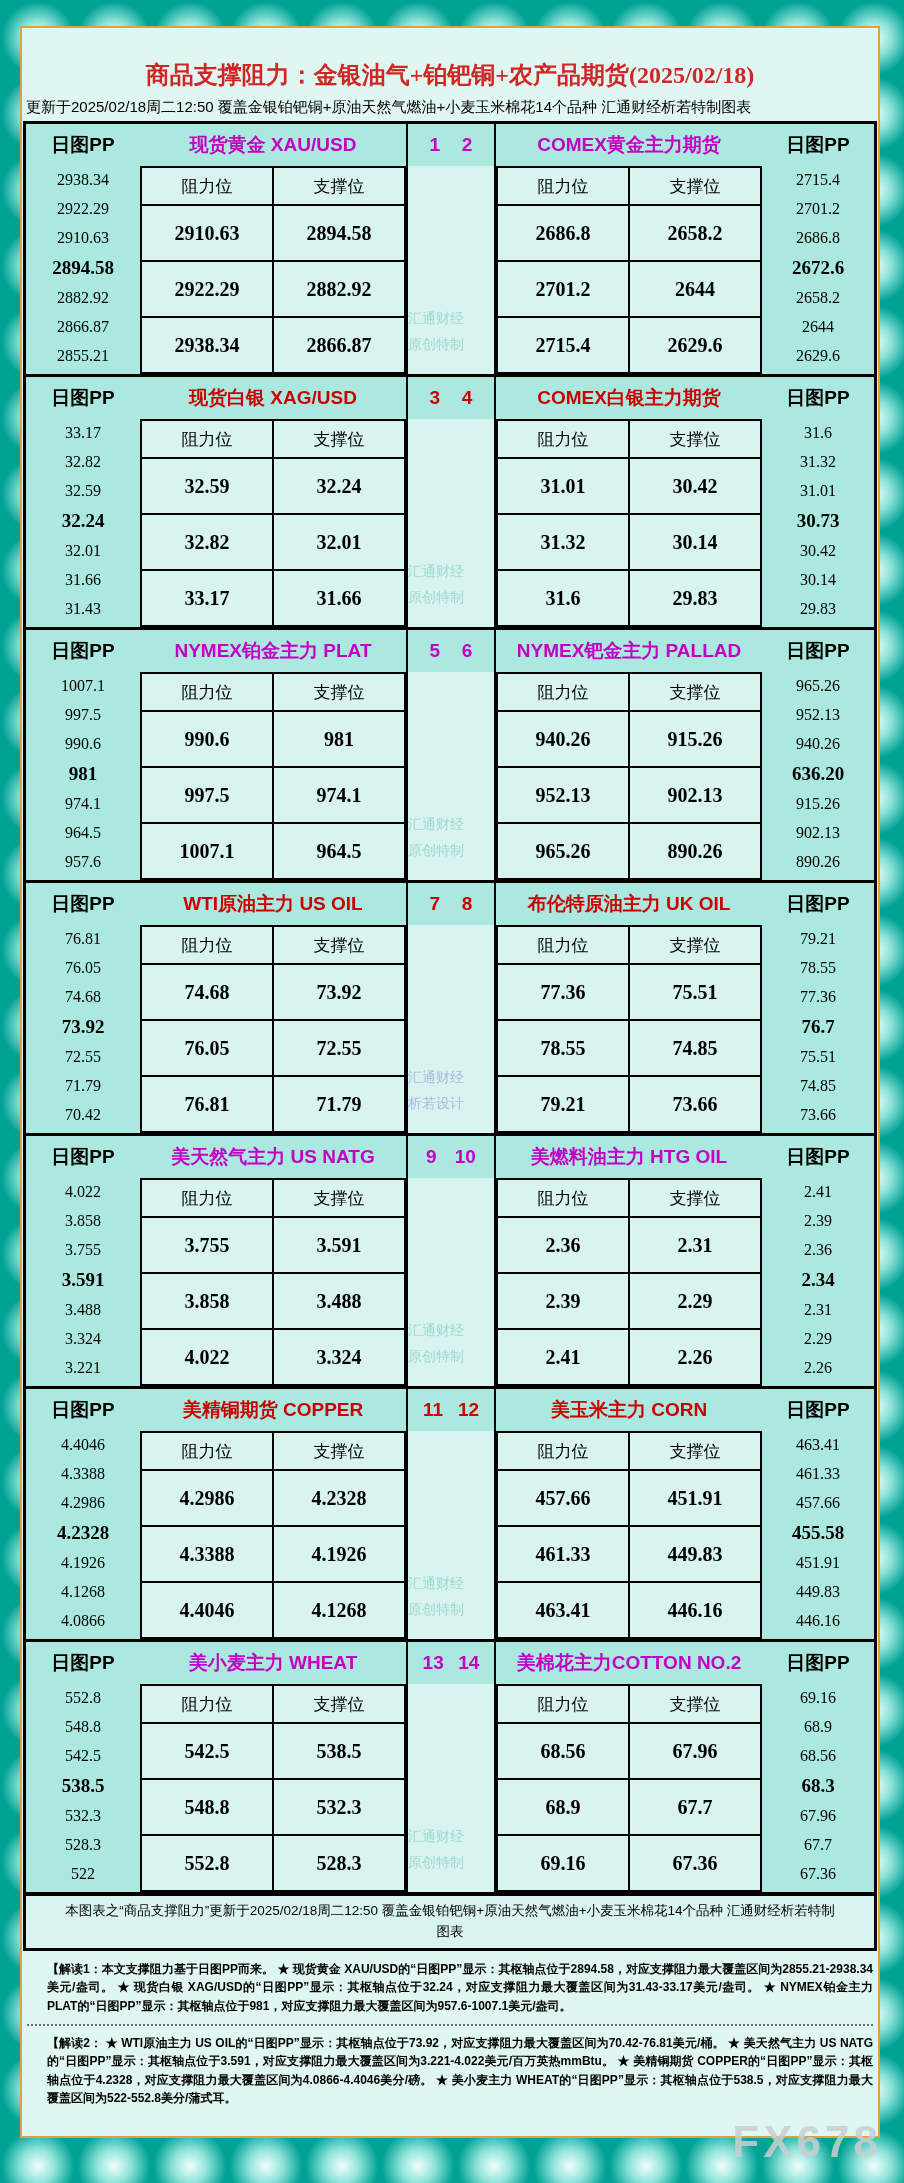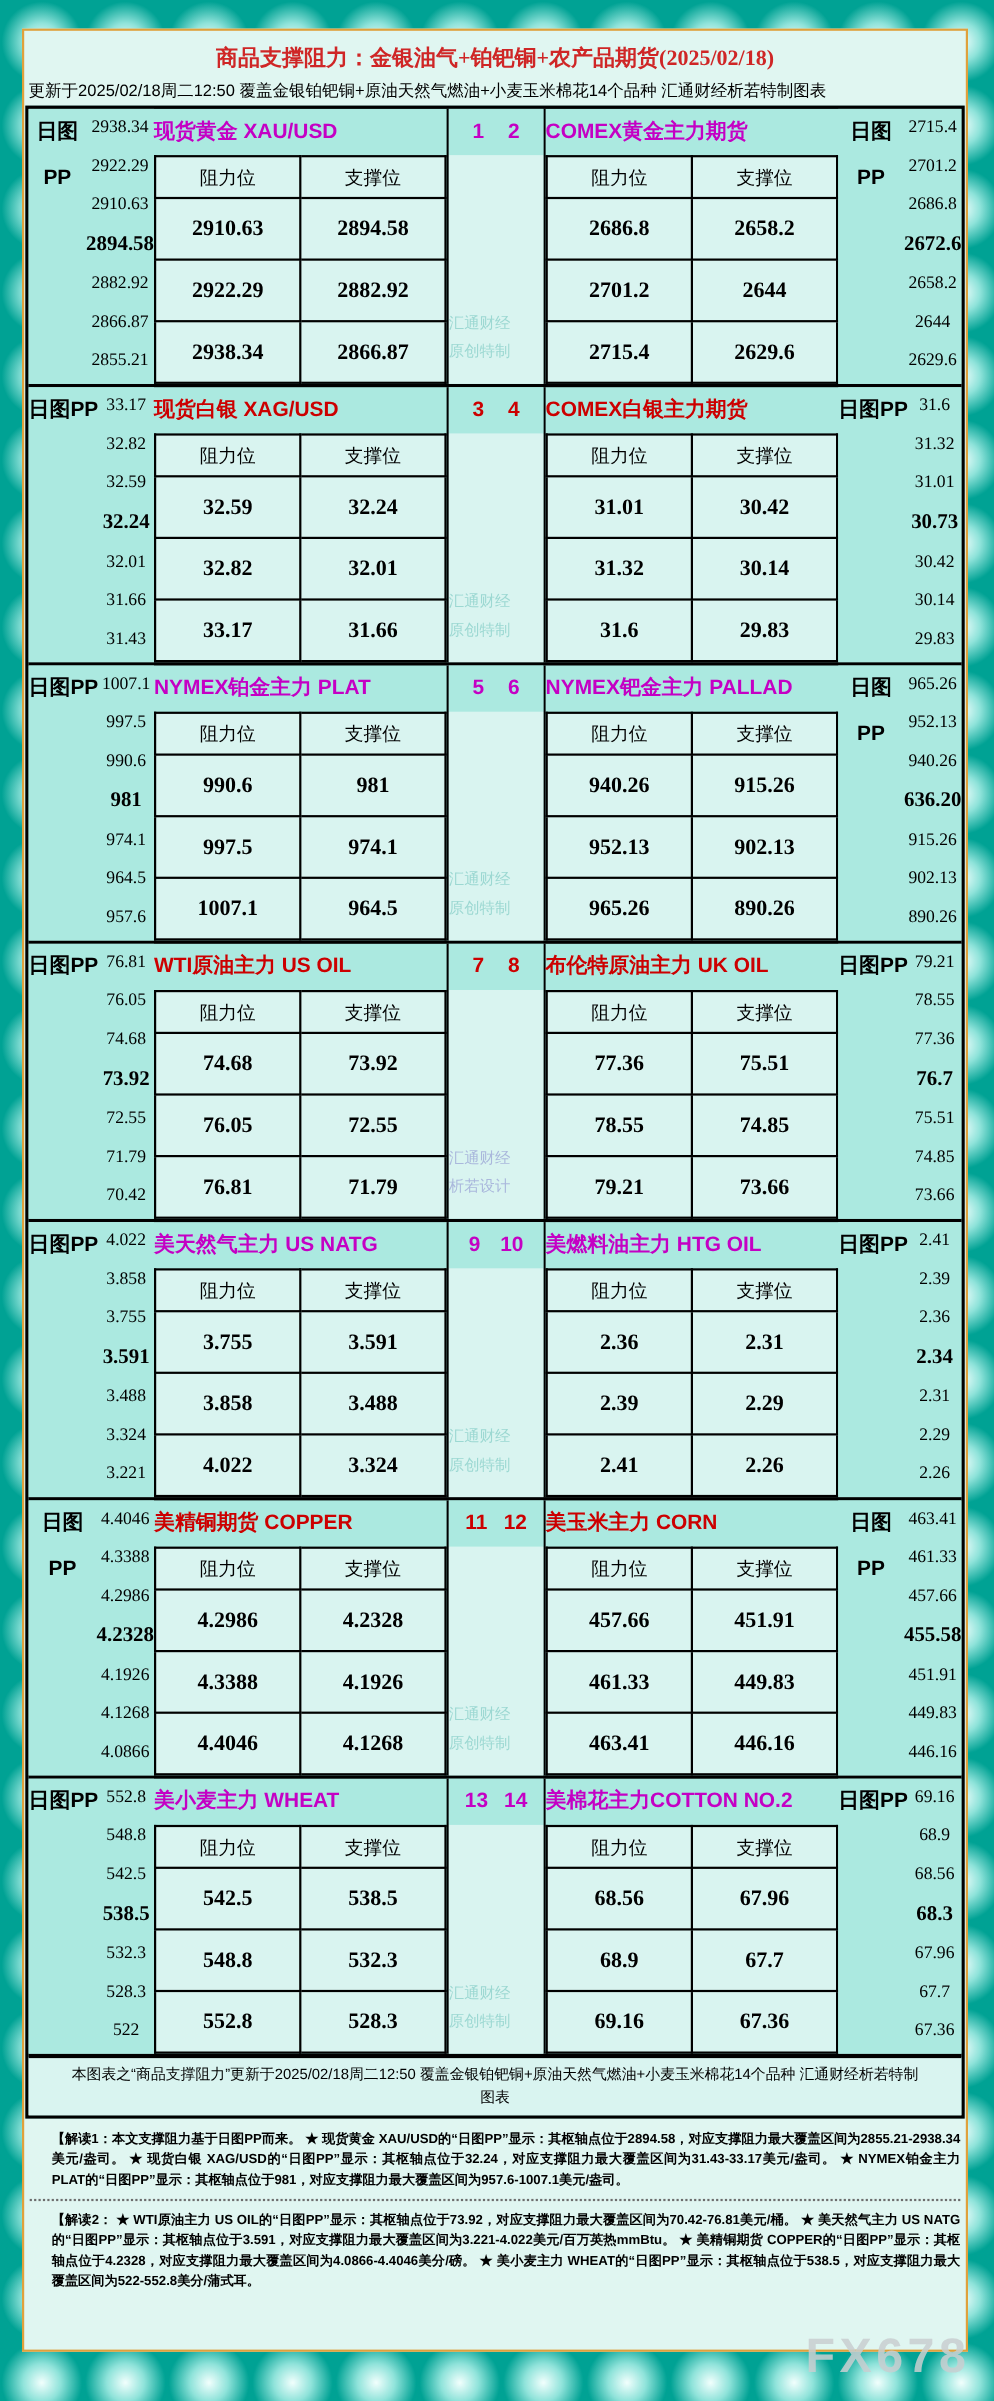--- a/index.html
+++ b/index.html
@@ -9,35 +9,35 @@
     background-image:radial-gradient(farthest-side at 50% 50%, #f2fffd 0%, #8fe3da 45%, #00a294 96%);
     background-size:76px 76px;
     font-family:"Liberation Sans", sans-serif;
   }
   .sheet{
     position:absolute;left:20px;top:26px;width:860px;height:2112px;
     background:#e0f6f1;border:2px solid #dfa13c;box-sizing:border-box;
   }
   .title{
     text-align:center;font-family:"Liberation Serif","DejaVu Serif",serif;
-    font-weight:bold;font-size:20px;color:#cf2626;padding:11px 0 7px;
+    font-weight:bold;font-size:24px;color:#cf2626;padding:11px 0 7px;margin-top:20px;
   }
   .subtitle{font-size:15px;color:#000;padding:0 4px 4px;white-space:nowrap;}
   .maintable{border:3px solid #000;margin:0 1px;background:#abe9e0;}
   .block{display:flex;border-bottom:3px solid #000;height:250px;}
   
-  .ppcol{width:114px;display:flex;flex-direction:row;text-align:center;background:#abe9e0;}
+  .ppcol{width:114px;display:flex;flex-direction:column;text-align:center;background:#abe9e0;}
   .ppcol.rightpp{flex:1;}
   .pphead{height:42px;line-height:42px;font-weight:bold;font-size:19px;color:#000;}
   .ppvals{flex:1;display:flex;flex-direction:column;justify-content:space-around;padding-bottom:4px;}
   .ppval{font-family:"Liberation Serif","DejaVu Serif",serif;font-size:16px;color:#000;line-height:1;}
   .ppval.pivot{font-weight:bold;font-size:19px;}
   
   .twrap{width:266px;display:flex;flex-direction:column;}
-  .btitle{height:42px;line-height:42px;text-align:left;font-weight:bold;font-size:19px;white-space:nowrap;}
+  .btitle{height:42px;line-height:42px;text-align:center;font-weight:bold;font-size:19px;white-space:nowrap;}
   table.inner{border-collapse:collapse;width:100%;flex:1;table-layout:fixed;}
   table.inner td{border:2px solid #000;background:#d9f4f0;text-align:center;vertical-align:middle;}
   table.inner td.th{font-size:17px;height:34px;color:#000;}
   table.inner td.val{font-family:"Liberation Serif","DejaVu Serif",serif;font-size:20px;font-weight:bold;color:#000;}
   
   .mid{width:90px;border-left:2px solid #000;border-right:2px solid #000;display:flex;flex-direction:column;box-sizing:border-box;}
   .midnums{height:42px;display:flex;align-items:center;justify-content:space-evenly;font-weight:bold;font-size:19px;background:#abe9e0;}
   .midbody{flex:1;background:#d9f4f0;position:relative;}
   .wm{position:absolute;left:0;right:0;bottom:16px;font-size:14px;line-height:1.9;}
   

